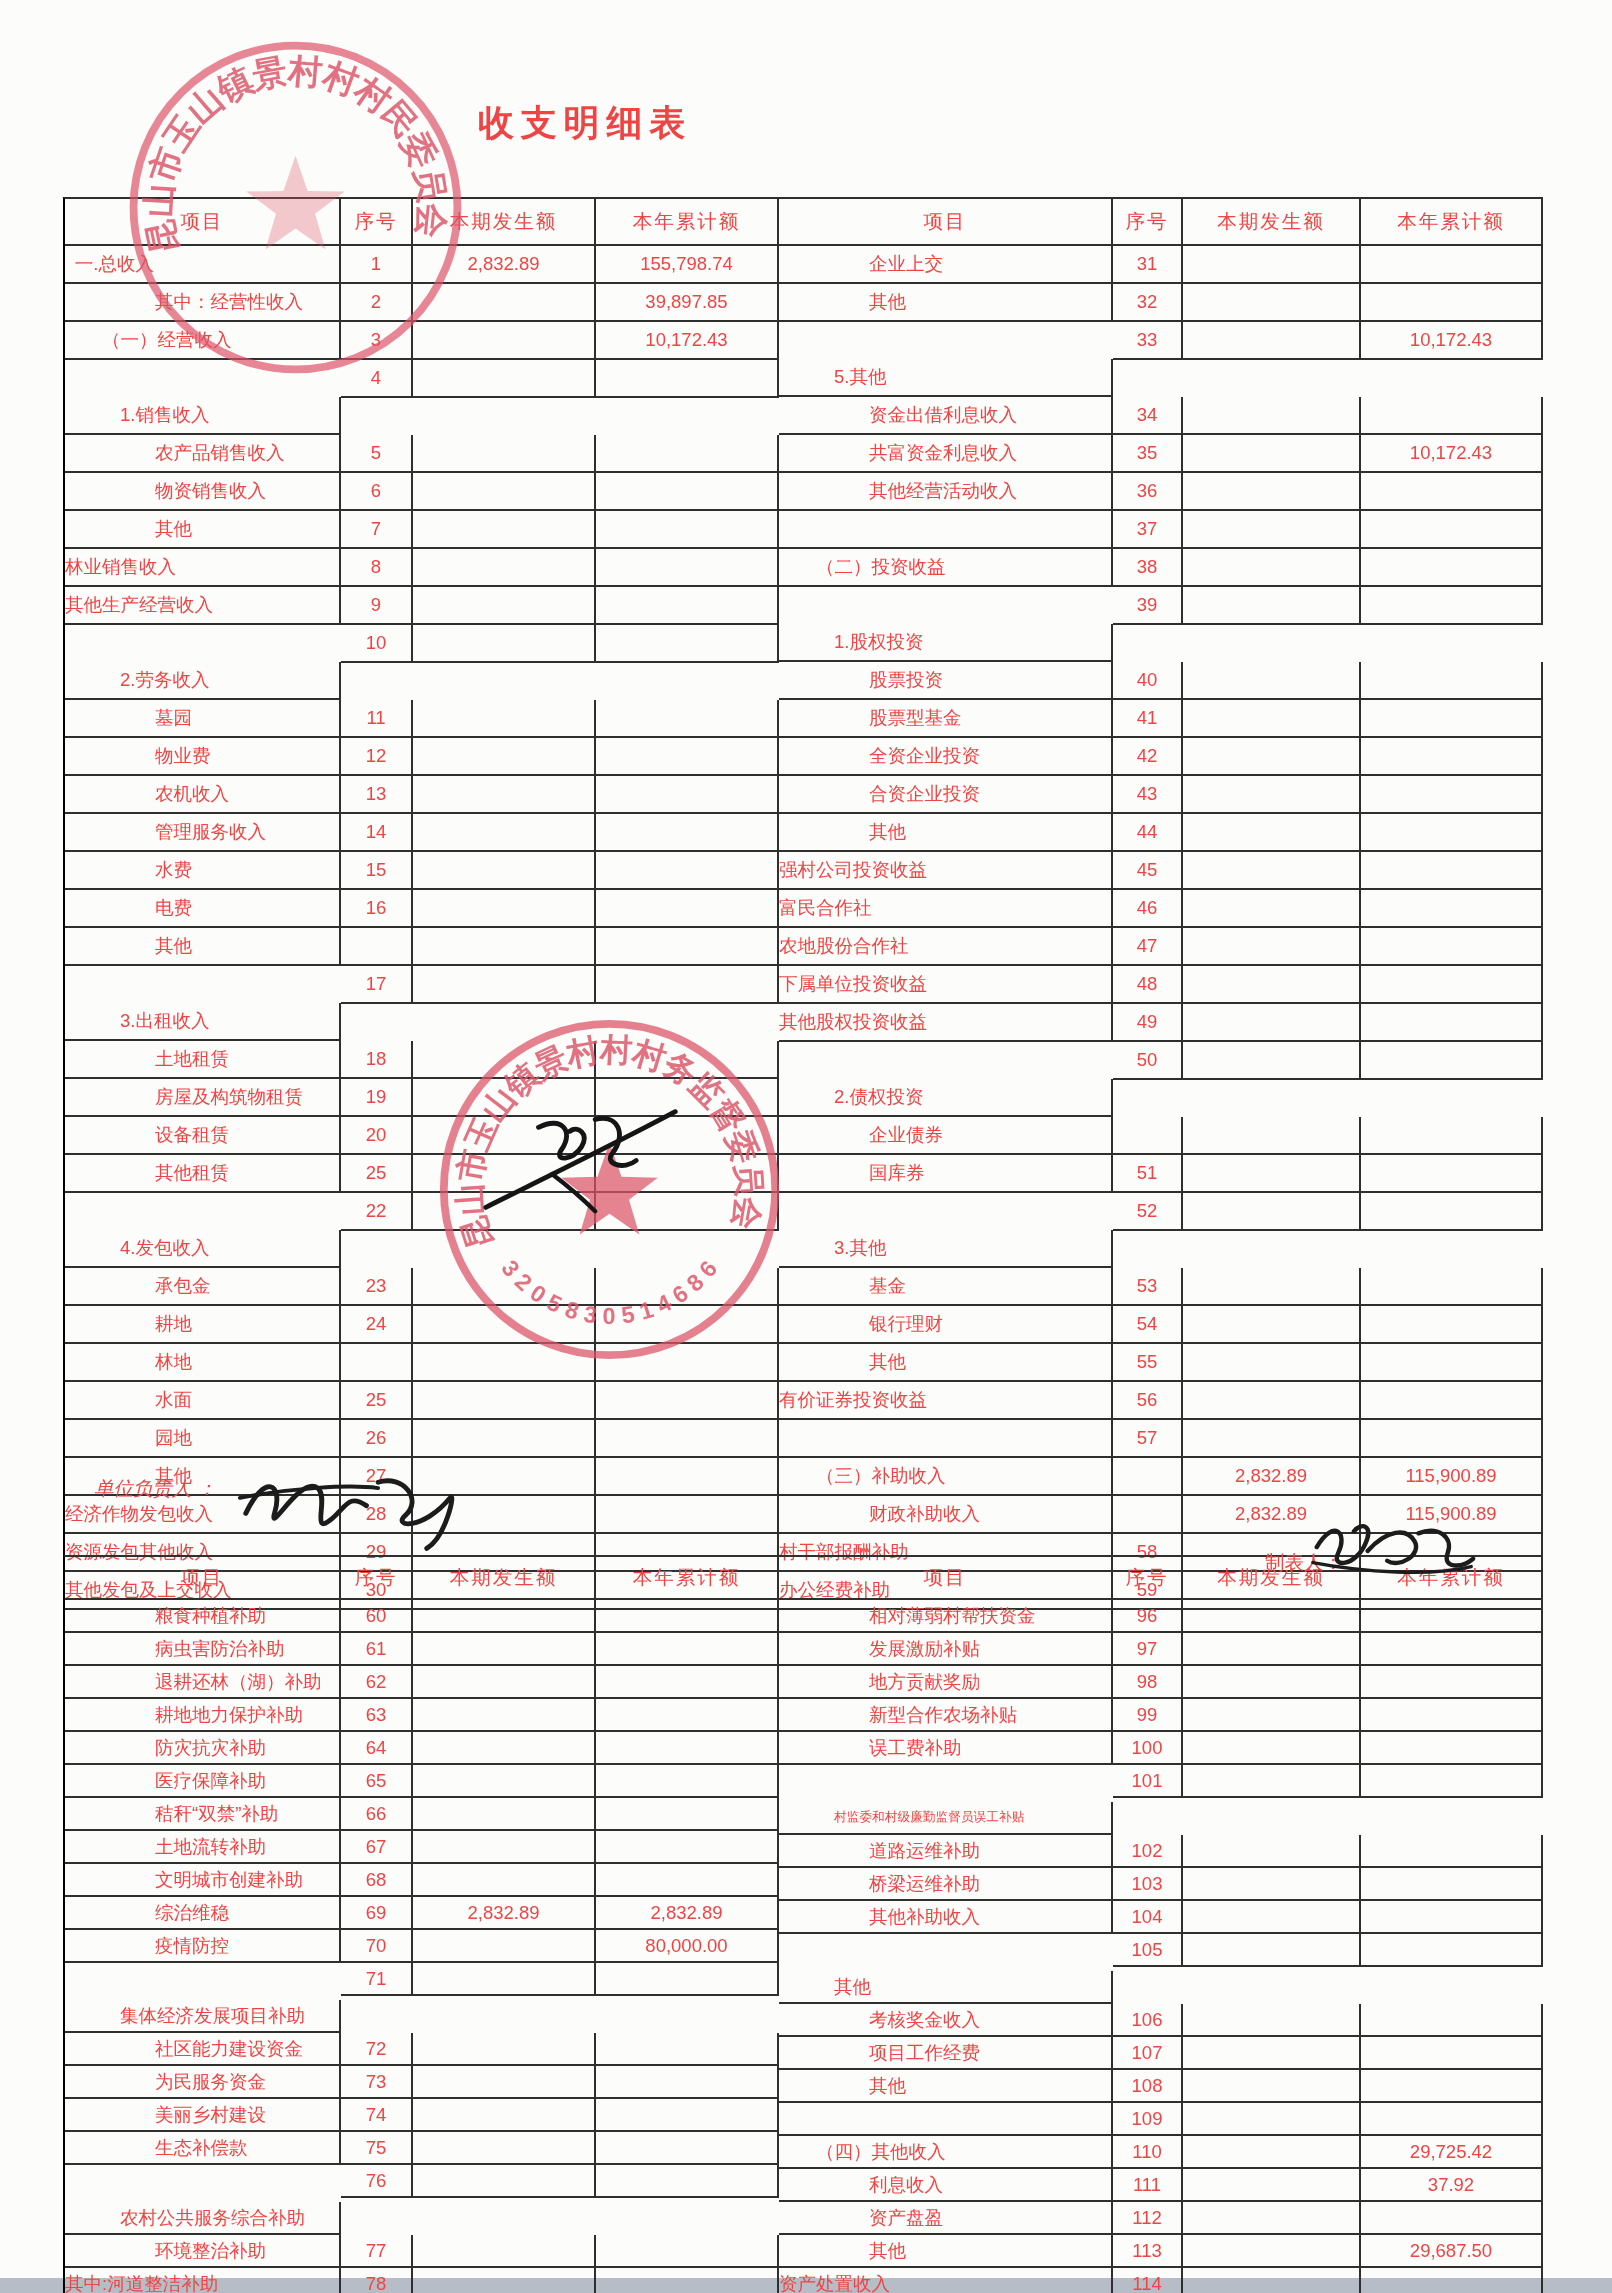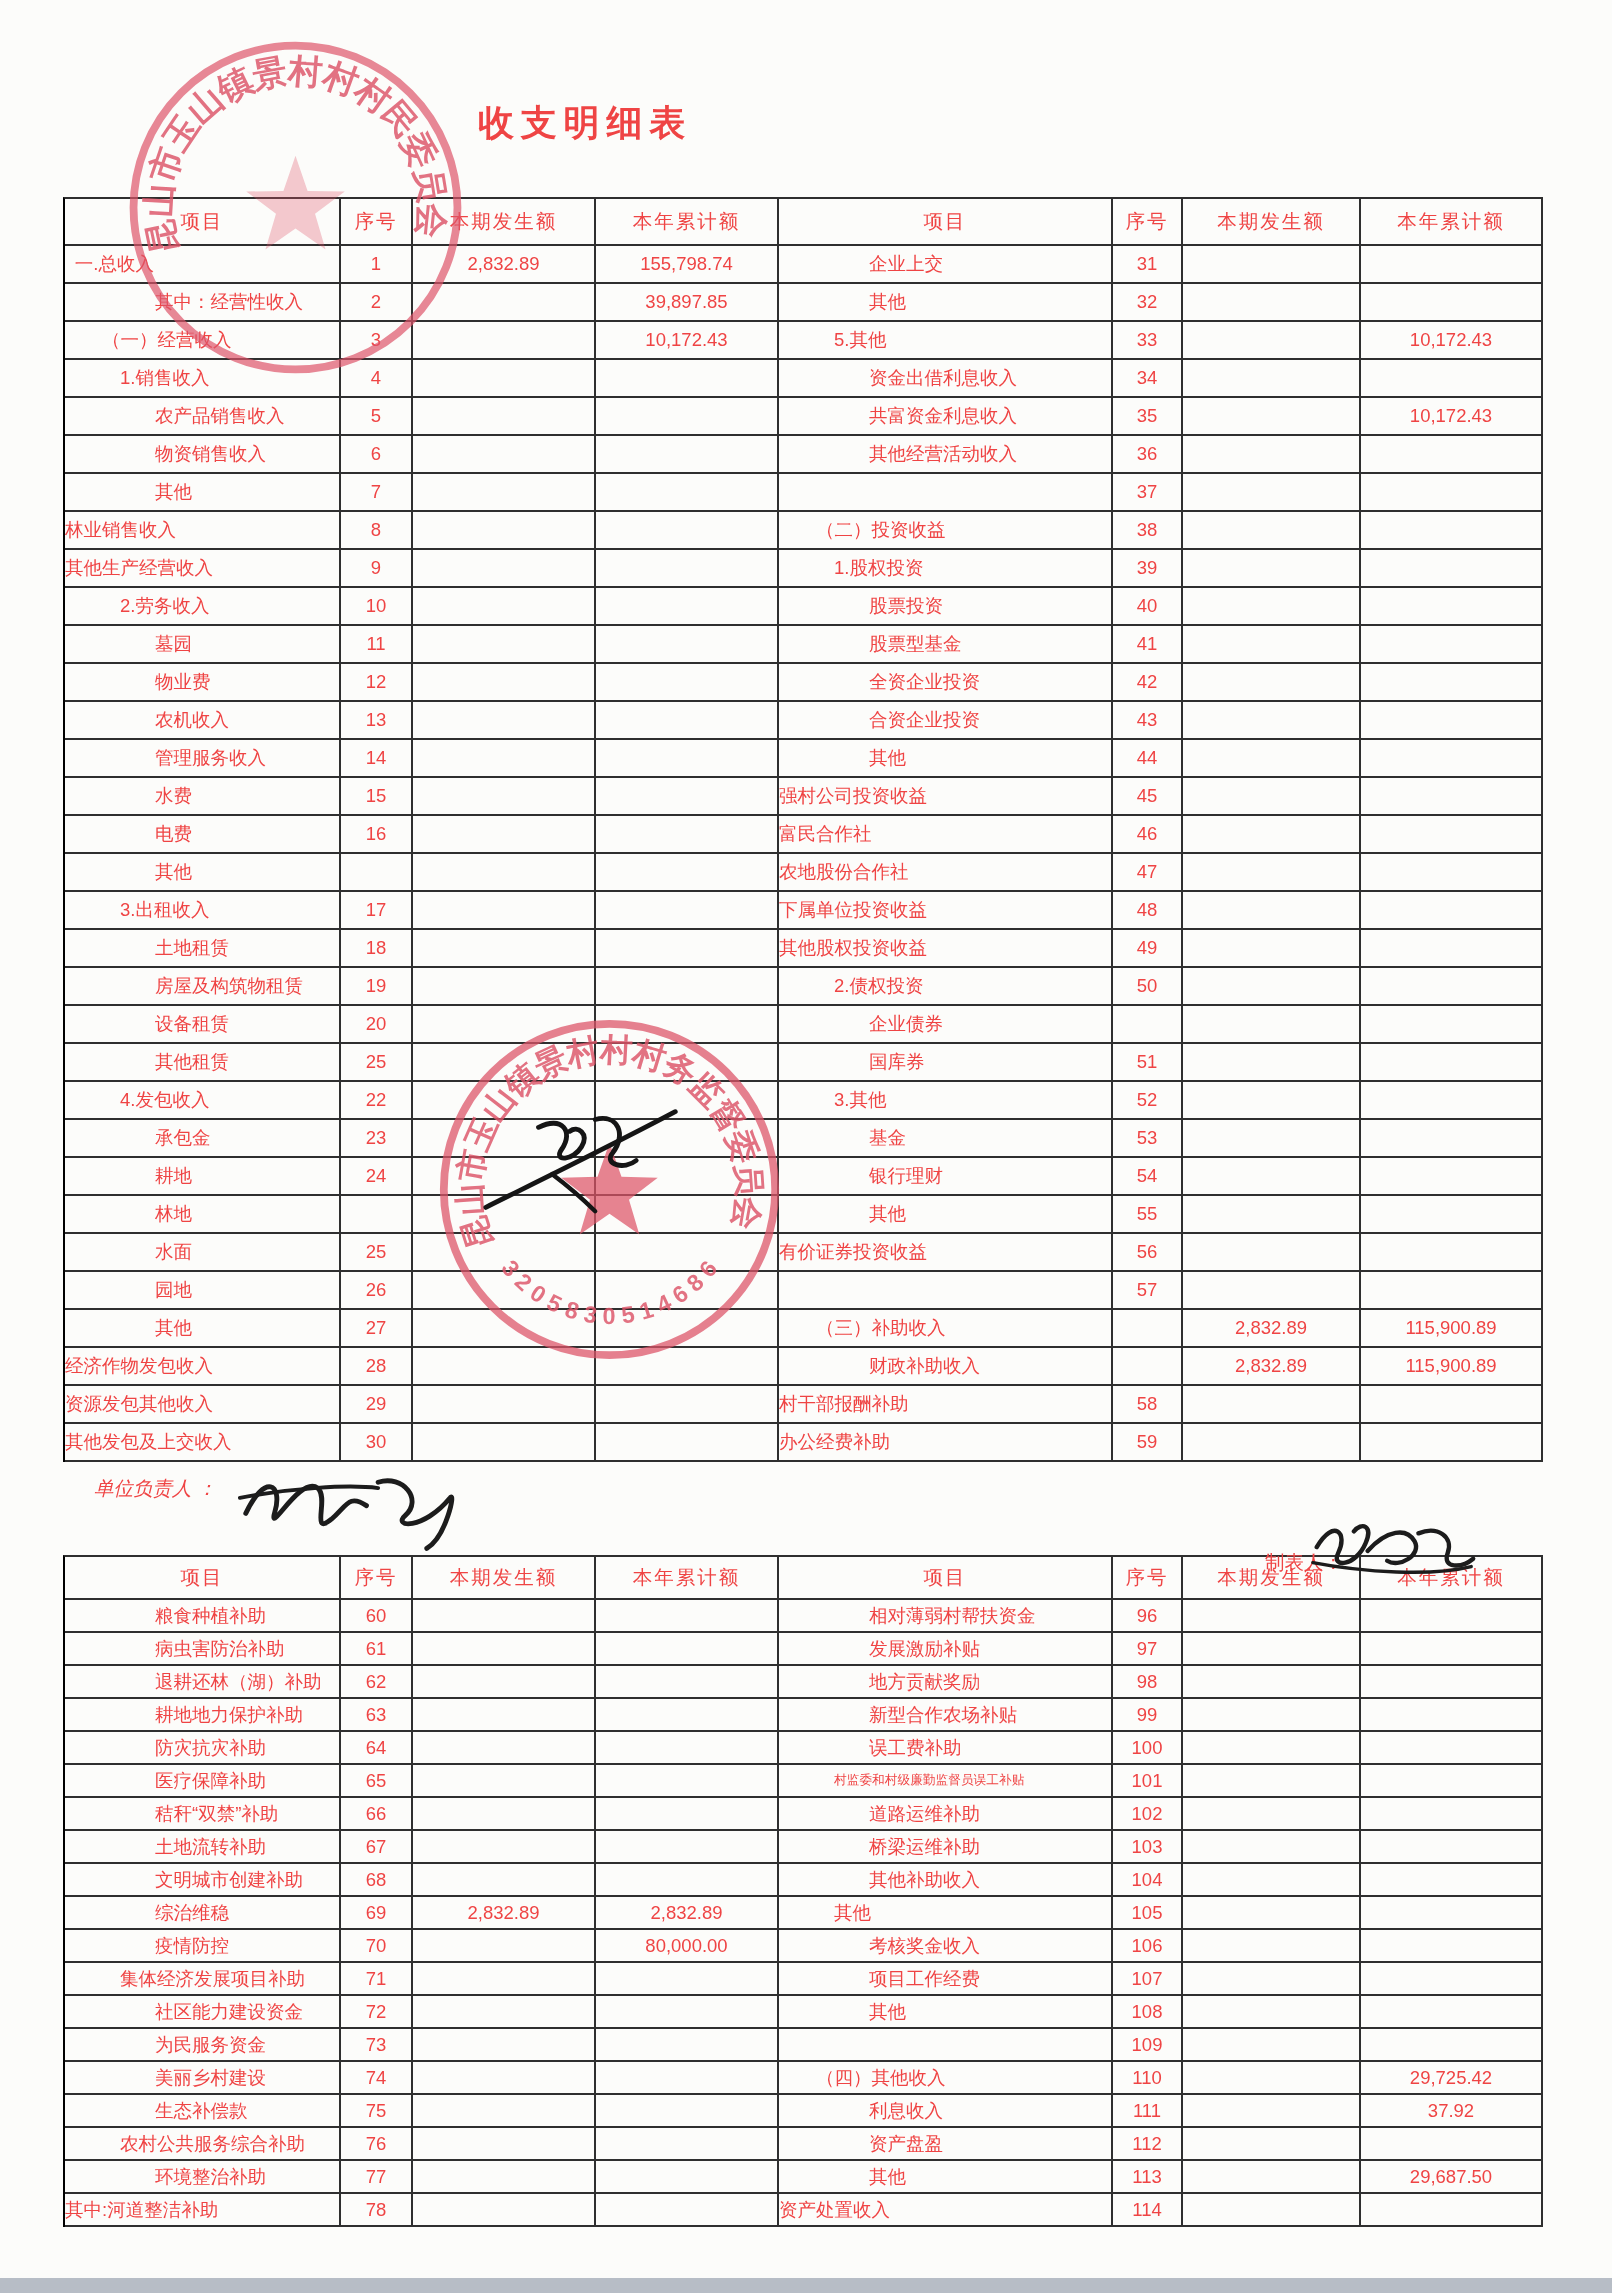--- a/index.html
+++ b/index.html
@@ -30,21 +30,21 @@
   .t1 .cell{height:38px;}
   .t1 .hd{height:47px;}
   .t2 .cell{height:33px;}
   .t2 .hd{height:43px;}
   .hd{justify-content:center;font-size:19.5px;letter-spacing:2px;}
   .seq,.num{justify-content:center;}
   .item{justify-content:flex-start;}
   .item.small{font-size:12.7px;}
   .ind0{padding-left:9.8px;}
   .ind1{padding-left:37px;}
-  .ind2{padding-left:55px;}
+  .ind2{padding-left:55px;margin-top:37px;}
   .ind3{padding-left:90px;}
   .ind4{}
   .sig-label{position:absolute;font-size:19.5px;z-index:6;}
   .lab-resp{left:94px;top:1475px;font-style:italic;}
   .lab-prep{left:1265px;top:1549px;}
   .sigsvg{position:absolute;z-index:7;}
   .stamp{position:absolute;z-index:5;opacity:.82;}
   .strip{position:absolute;left:0;top:2278px;width:100%;height:15.6px;background:#b7bdc6;}
 </style>
 </head>

